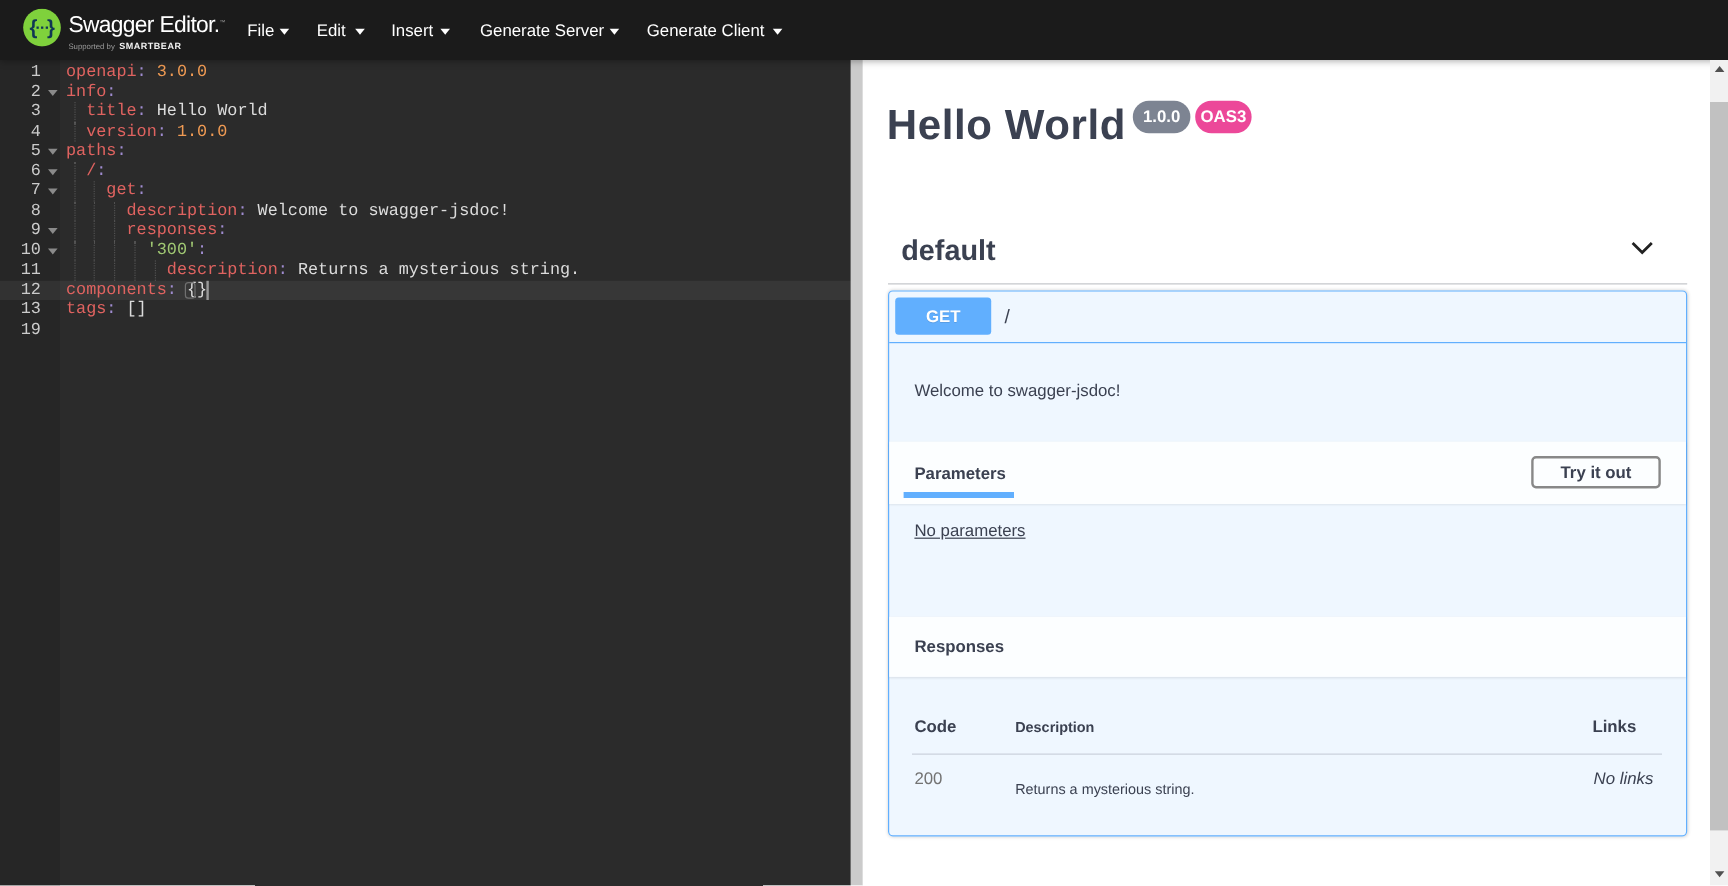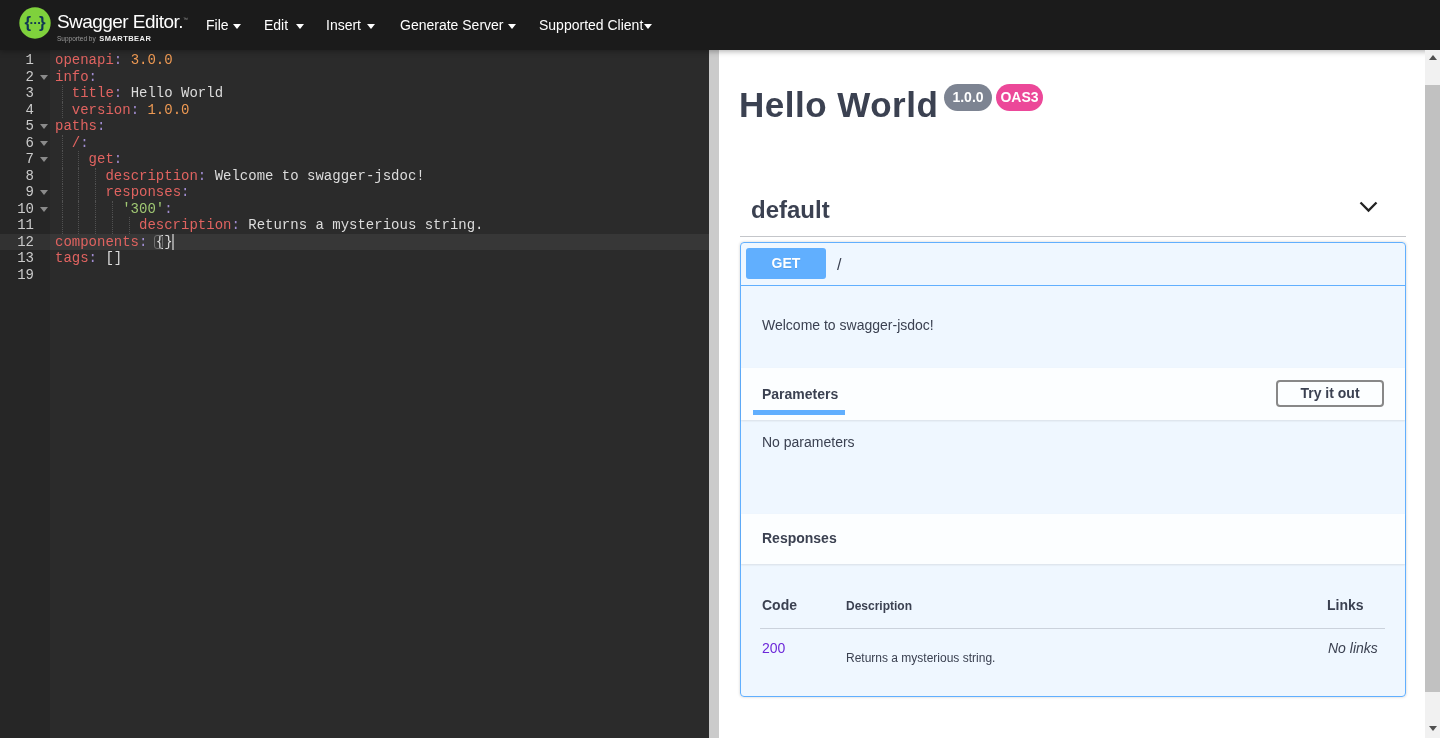--- a/index.html
+++ b/index.html
@@ -37,27 +37,27 @@
   #opsummary { left:0; top:0; width:664px; height:43px; border-bottom:1px solid #61affe; }
   #getbtn { left:5px; top:5px; width:80px; height:31px; background:#61affe; border-radius:3px; color:#fff; font-weight:700; font-size:14px; text-align:center; line-height:31px; text-shadow:0 1px 0 rgba(0,0,0,.1); }
   #path { left:96px; top:13px; font-size:16px; color:#3b4151; }
   #desc { left:21px; top:74px; font-size:14px; color:#3b4151; }
   .sechead { left:0; width:664px; background:rgba(255,255,255,.8); box-shadow:0 1px 2px rgba(0,0,0,.1); }
   #sh1 { top:125px; height:52px; }
   #sh2 { top:270.5px; height:50px; }
   #paramlbl { left:21px; top:143px; font-size:14px; font-weight:700; color:#3b4151; }
   #tabbar { left:12px; top:167px; width:92px; height:5px; background:#61affe; }
   #tryit { left:535px; top:137px; width:108px; height:27px; border:2px solid #888; border-radius:4px; font-size:14px; font-weight:700; color:#3b4151; text-align:center; line-height:23px; }
-  #noparams { left:21px; top:191px; font-size:14px; color:#3b4151; }
+  #noparams { left:21px; top:191px; font-size:14px; color:#3b4151;text-decoration:underline; }
   #resplbl { left:21px; top:287px; font-size:14px; font-weight:700; color:#3b4151; }
   #codehdr { left:21px; top:354px; font-size:14px; font-weight:700; color:#3b4151; }
   #deschdr { left:105px; top:356px; font-size:12px; font-weight:700; color:#3b4151; }
   #linkshdr { left:586px; top:354px; font-size:14px; font-weight:700; color:#3b4151; }
   #thline { left:19px; top:385px; width:625px; height:0; border-bottom:1px solid rgba(59,65,81,.2); }
-  #code200 { left:21px; top:397px; font-size:14px; color:#6d28d9; }
+  #code200 { left:21px; top:397px; font-size:14px; color:#737373; }
   #respdesc { left:105px; top:408px; font-size:12px; color:#3b4151; }
   #nolinks { left:587px; top:397px; font-size:14px; font-style:italic; color:#3b4151; }
   
   #sbar { left:1425px; top:50px; width:15px; height:688px; background:#f1f1f1; z-index:6; }
   #sthumb { left:0; top:35px; width:15px; height:607px; background:#c1c1c1; }
   .sarr { left:3.5px; width:0; height:0; border-left:4px solid transparent; border-right:4px solid transparent; }
   #sup { top:5px; border-bottom:5px solid #505050; }
   #sdown { top:676px; border-top:5px solid #505050; }
 </style>
 </head>
@@ -176,15 +176,15 @@
     <div class="abs" style="left:57px;top:11px;font-size:19px;letter-spacing:-0.55px;color:#fff;">Swagger Editor.<span style="font-size:5px;color:#999;vertical-align:7px">™</span></div>
     <div class="abs" style="left:57px;top:34px;font-size:6.5px;color:#9a9a9a;">Supported by&nbsp; <span style="color:#f2f2f2;font-weight:700;font-size:7.5px;letter-spacing:0.45px">SMARTBEAR</span></div>
     <div class="abs menuitem" style="left:206px">File</div>
     <div class="abs tri" style="left:233px"></div>
     <div class="abs menuitem" style="left:264px">Edit</div>
     <div class="abs tri" style="left:296px"></div>
     <div class="abs menuitem" style="left:326px">Insert</div>
     <div class="abs tri" style="left:367px"></div>
     <div class="abs menuitem" style="left:400px">Generate Server</div>
     <div class="abs tri" style="left:508px"></div>
-    <div class="abs menuitem" style="left:539px">Supported Client</div>
+    <div class="abs menuitem" style="left:539px">Generate Client</div>
     <div class="abs tri" style="left:644px"></div>
   </div>
 
 </body></html>

